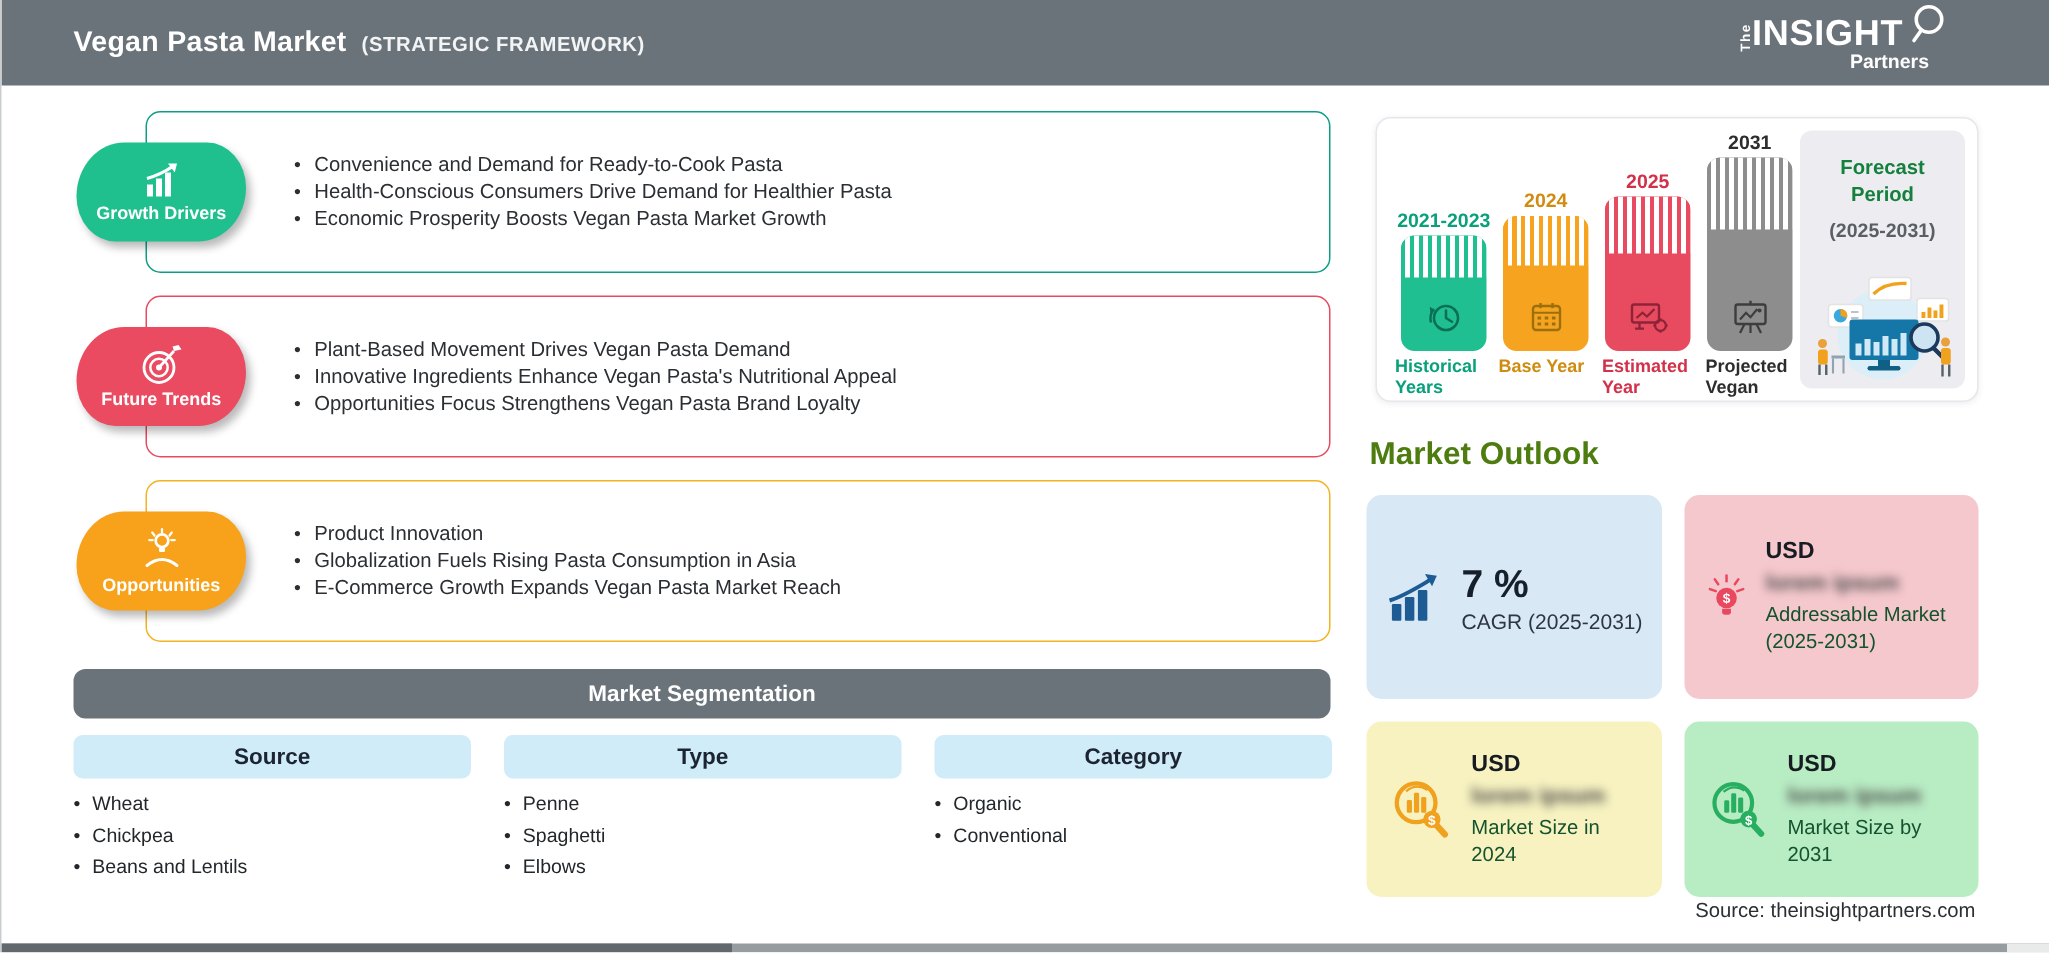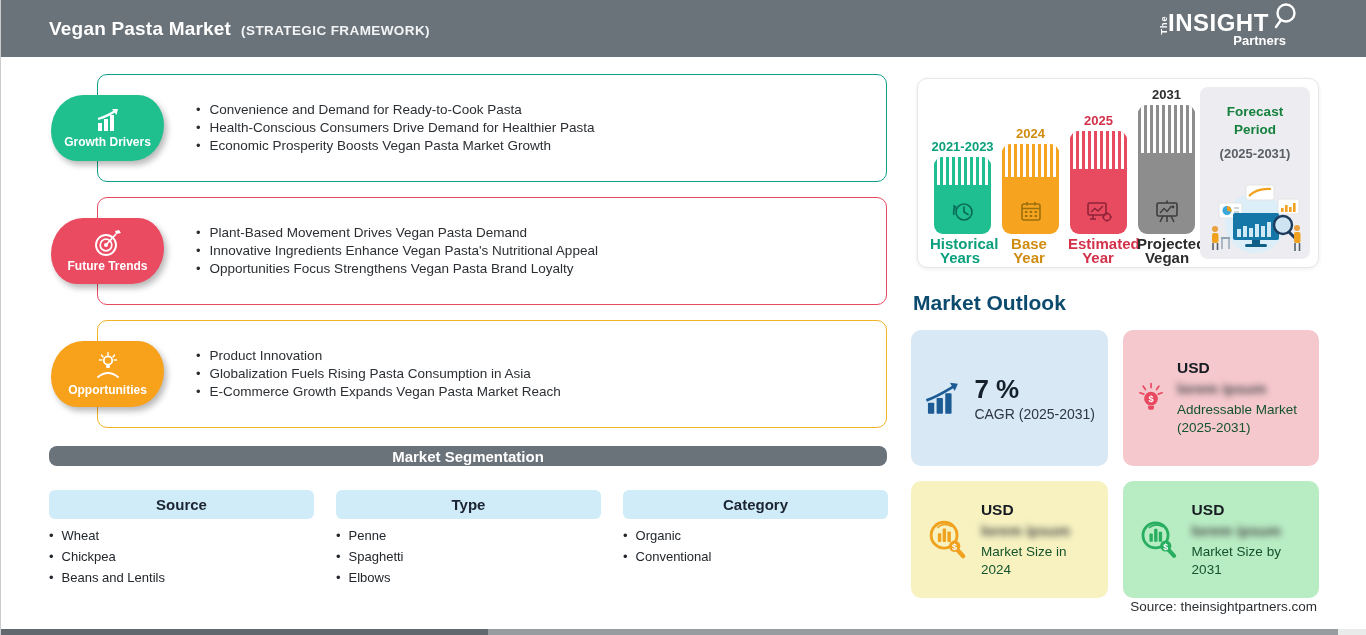--- a/index.html
+++ b/index.html
@@ -47,21 +47,21 @@
     display:flex; flex-direction:column; align-items:center; justify-content:center;
     box-shadow:3px 4px 6px rgba(0,0,0,.28);
   }
   .badge-label { color:#fff; font-size:12px; font-weight:bold; margin-top:1px; }
   .badge-growth { top:95px;  background:#1fc08e; }
   .badge-trends { top:218px; background:#ea4b61; }
   .badge-opps   { top:341px; background:#f8a11b; }
 
   
   .seg-bar {
-    position:absolute; left:48px; top:446px; width:838px; height:20px;
+    position:absolute; left:48px; top:446px; width:838px; height:33px;
     background:#6b737a; border-radius:8px; display:flex; align-items:center;
     justify-content:center; color:#fff; font-size:15px; font-weight:bold;
   }
   .seg-head {
     position:absolute; top:490px; width:265px; height:29px; background:#cfecf8;
     border-radius:6px; display:flex; align-items:center; justify-content:center;
     font-size:15px; font-weight:bold; color:#1b2430;
   }
   .seg-head.c0 { left:48px; } .seg-head.c1 { left:335px; } .seg-head.c2 { left:622px; }
   .seg-list { position:absolute; top:525px; width:265px; }
@@ -89,33 +89,33 @@
   .g2 .tbar { height:90px;  background:#f6a41f; }
   .g2 .stripefill { background:repeating-linear-gradient(90deg,#f6a41f 0 3px,#fff 3px 6px); }
   .g2 .tyear { color:#cf8c10; }
   .g3 .tbar { height:103px; background:#e84a5f; }
   .g3 .stripefill { background:repeating-linear-gradient(90deg,#e84a5f 0 3px,#fff 3px 6px); }
   .g3 .tyear { color:#d33049; }
   .g4 .tbar { height:130px; background:#8d8d8d; }
   .g4 .stripefill { background:repeating-linear-gradient(90deg,#8d8d8d 0 3px,#fff 3px 6px); }
   .g4 .tyear { color:#2d2d2d; }
   .tlabels { position:absolute; left:12px; top:158px; width:270px; display:flex; gap:9px; }
-  .tlabel { width:60px; text-align:center; font-size:15px; font-weight:bold; line-height:14px; }
+  .tlabel { width:60px; font-size:12px; font-weight:bold; line-height:14px; }
   .tlabel.l1 { color:#0ba07c; } .tlabel.l2 { color:#cf8c10; }
   .tlabel.l3 { color:#d33049; } .tlabel.l4 { color:#2d2d2d; }
   .forecast {
     position:absolute; right:8px; top:8px; bottom:8px; width:110px;
     background:#ededf1; border-radius:8px; text-align:center; padding-top:16px;
   }
   .fc-title { font-size:13.5px; font-weight:bold; color:#15803d; line-height:18px; width:80px; margin:0 auto; }
   .fc-range { font-size:13px; font-weight:bold; color:#5a5f66; margin-top:7px; }
   .fillo { position:absolute; bottom:4px; left:4px; }
 
   
-  .outlook-title { position:absolute; left:912px; top:291px; font-size:21px; font-weight:bold; color:#0c4a6e; }
+  .outlook-title { position:absolute; left:912px; top:291px; font-size:21px; font-weight:bold; color:#4d7c0f; }
   .card { position:absolute; border-radius:10px; display:flex; align-items:center; padding:0 13px; gap:11px; }
   .card-blue  { left:910px;  top:330px; width:197px; height:136px; background:#d8e9f5; }
   .card-pink  { left:1122px; top:330px; width:196px; height:136px; background:#f5c8cd; }
   .card-yellow{ left:910px;  top:481px; width:197px; height:117px; background:#f7f2c0; }
   .card-green { left:1122px; top:481px; width:196px; height:117px; background:#b8ecc3; }
   .card-value { font-size:26px; font-weight:bold; color:#16202b; line-height:28px; }
   .card-sub   { font-size:14px; color:#2d3642; margin-top:3px; white-space:nowrap; }
   .card-usd   { font-size:15.5px; font-weight:bold; color:#171c22; }
   .card-blur  { font-size:15px; font-weight:bold; color:#4c4c4c; filter:blur(3.2px); white-space:nowrap; margin:3px 0 4px; }
   .card-label { font-size:13.5px; color:#14532d; line-height:18px; }

